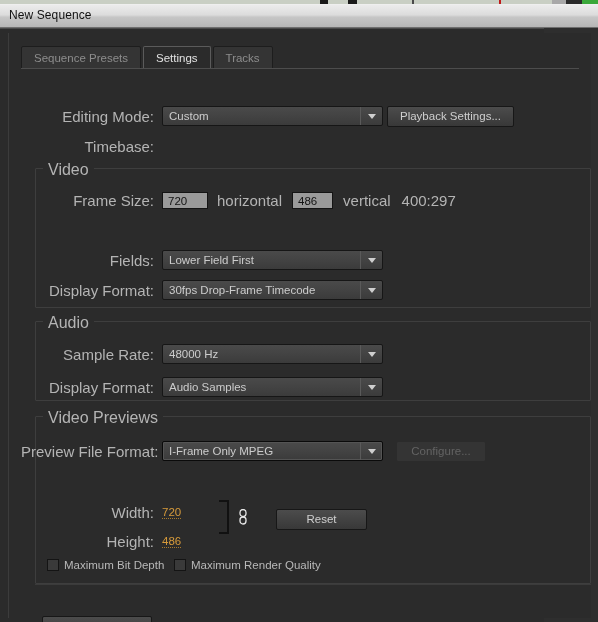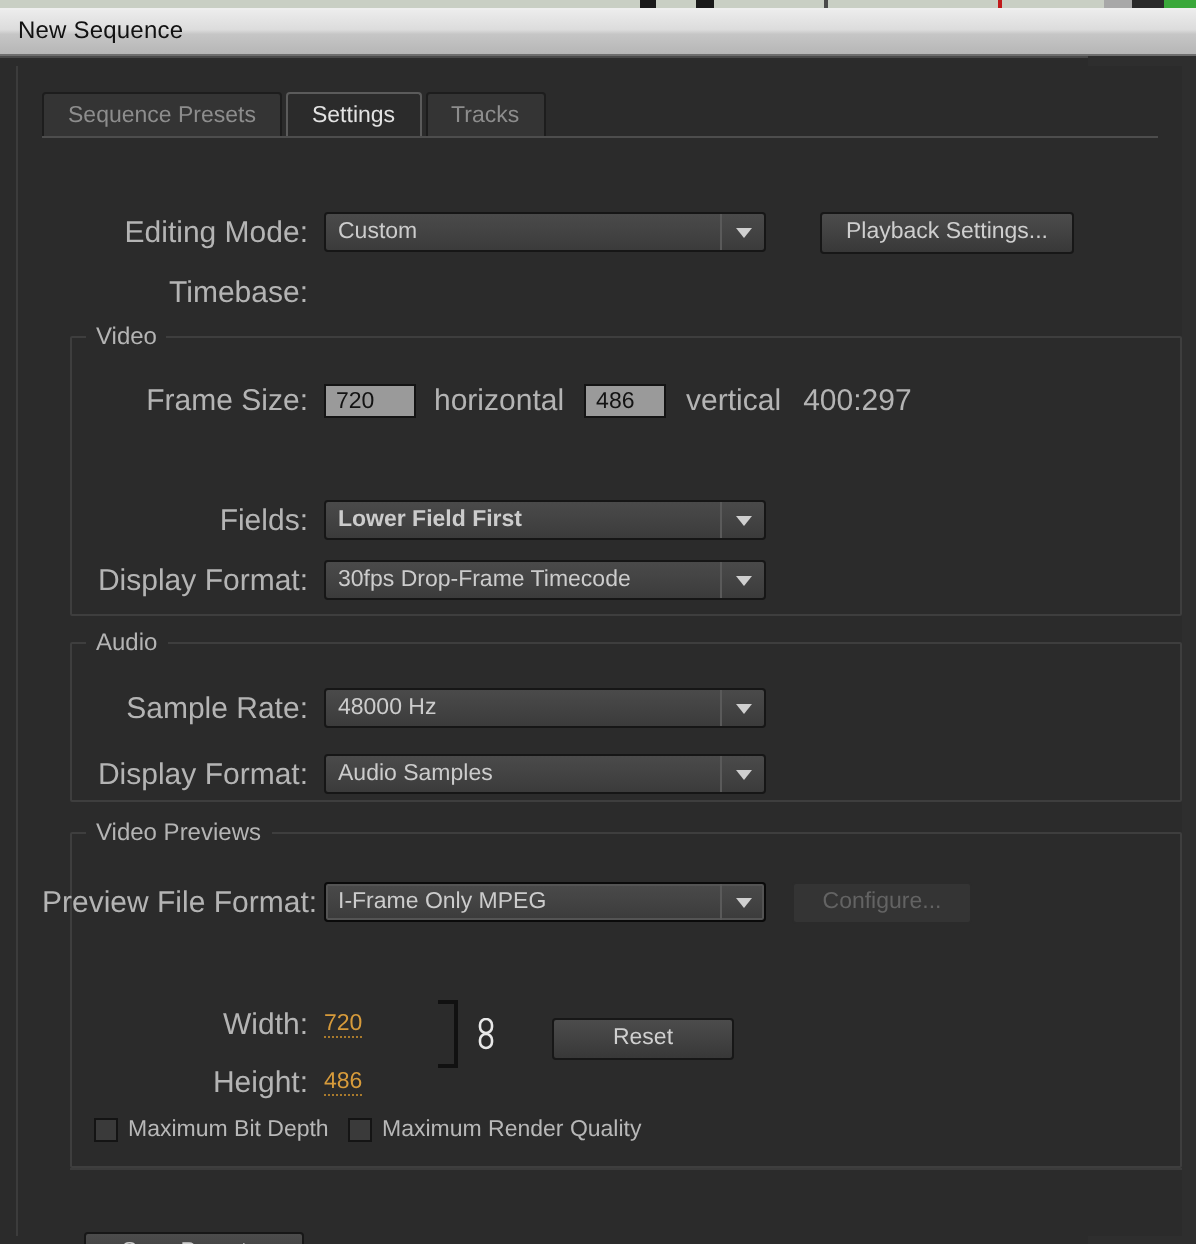--- a/index.html
+++ b/index.html
@@ -167,21 +167,21 @@
     position: absolute;
     border: 1px solid #3e3e3e;
     border-radius: 1px;
     box-sizing: border-box;
   }
   .group > .glabel {
     position: absolute;
     left: 7px; top: -8px;
     background: #2b2b2b;
     padding: 0 5px;
-    font-size: 12px;
+    font-size: 16px;
     color: #b4b4b4;
   }
 
   .linkval {
     font-size: 11.5px;
     color: #d79b3b;
     border-bottom: 1px dotted #a97a2c;
     cursor: pointer;
   }
 
@@ -246,21 +246,21 @@
       <div class="tab-underline"></div>
 
       <div class="row" style="left:12px; top:73px; width:560px;">
         <div class="lbl" style="width:133px;">Editing Mode:</div>
         <div class="select" style="width:221px; margin-left:8px;">
           <span>Custom</span>
           <span class="arrowbox">
               <span class="caret"></span>
             </span>
         </div>
-        <div class="btn" style="width:127px; margin-left:27px;">Playback Settings...</div>
+        <div class="btn" style="width:127px; margin-left:4px;">Playback Settings...</div>
       </div>
 
       <div class="row" style="left:12px; top:103px; width:560px;">
         <div class="lbl" style="width:133px;">Timebase:</div>
       </div>
 
       <div class="group" style="left:26px; top:135px; width:556px; height:140px;">
         <span class="glabel">Video</span>
       </div>
 
@@ -269,21 +269,21 @@
         <div class="numfield" style="width:46px; margin-left:8px;">720</div>
         <div class="lbl" style="margin-left:9px;">horizontal</div>
         <div class="numfield" style="width:41px; margin-left:10px;">486</div>
         <div class="lbl" style="margin-left:10px;">vertical</div>
         <div class="lbl" style="margin-left:11px;">400:297</div>
       </div>
 
 
       <div class="row" style="left:12px; top:217px; width:560px;">
         <div class="lbl" style="width:133px;">Fields:</div>
-        <div class="select" style="width:221px; margin-left:8px;font-weight:bold;">
+        <div class="select" style="width:221px; margin-left:8px;">
           <span>Lower Field First</span>
           <span class="arrowbox">
               <span class="caret"></span>
             </span>
         </div>
       </div>
 
       <div class="row" style="left:12px; top:247px; width:560px;">
         <div class="lbl" style="width:133px;">Display Format:</div>
         <div class="select" style="width:221px; margin-left:8px;">

